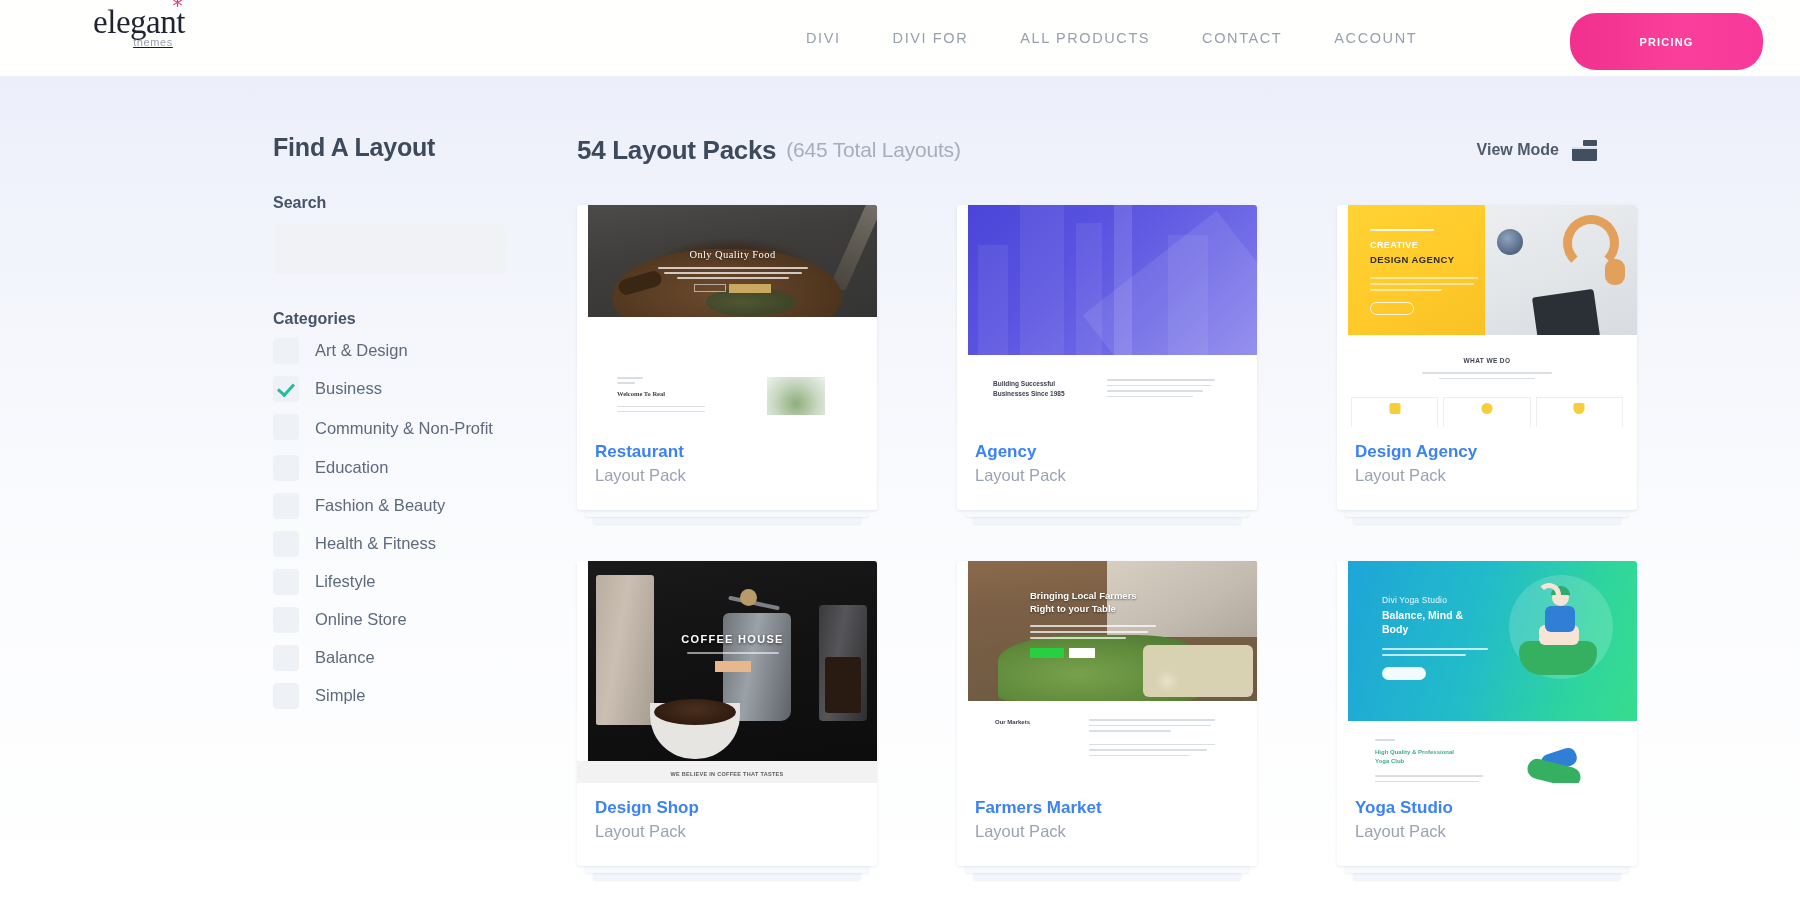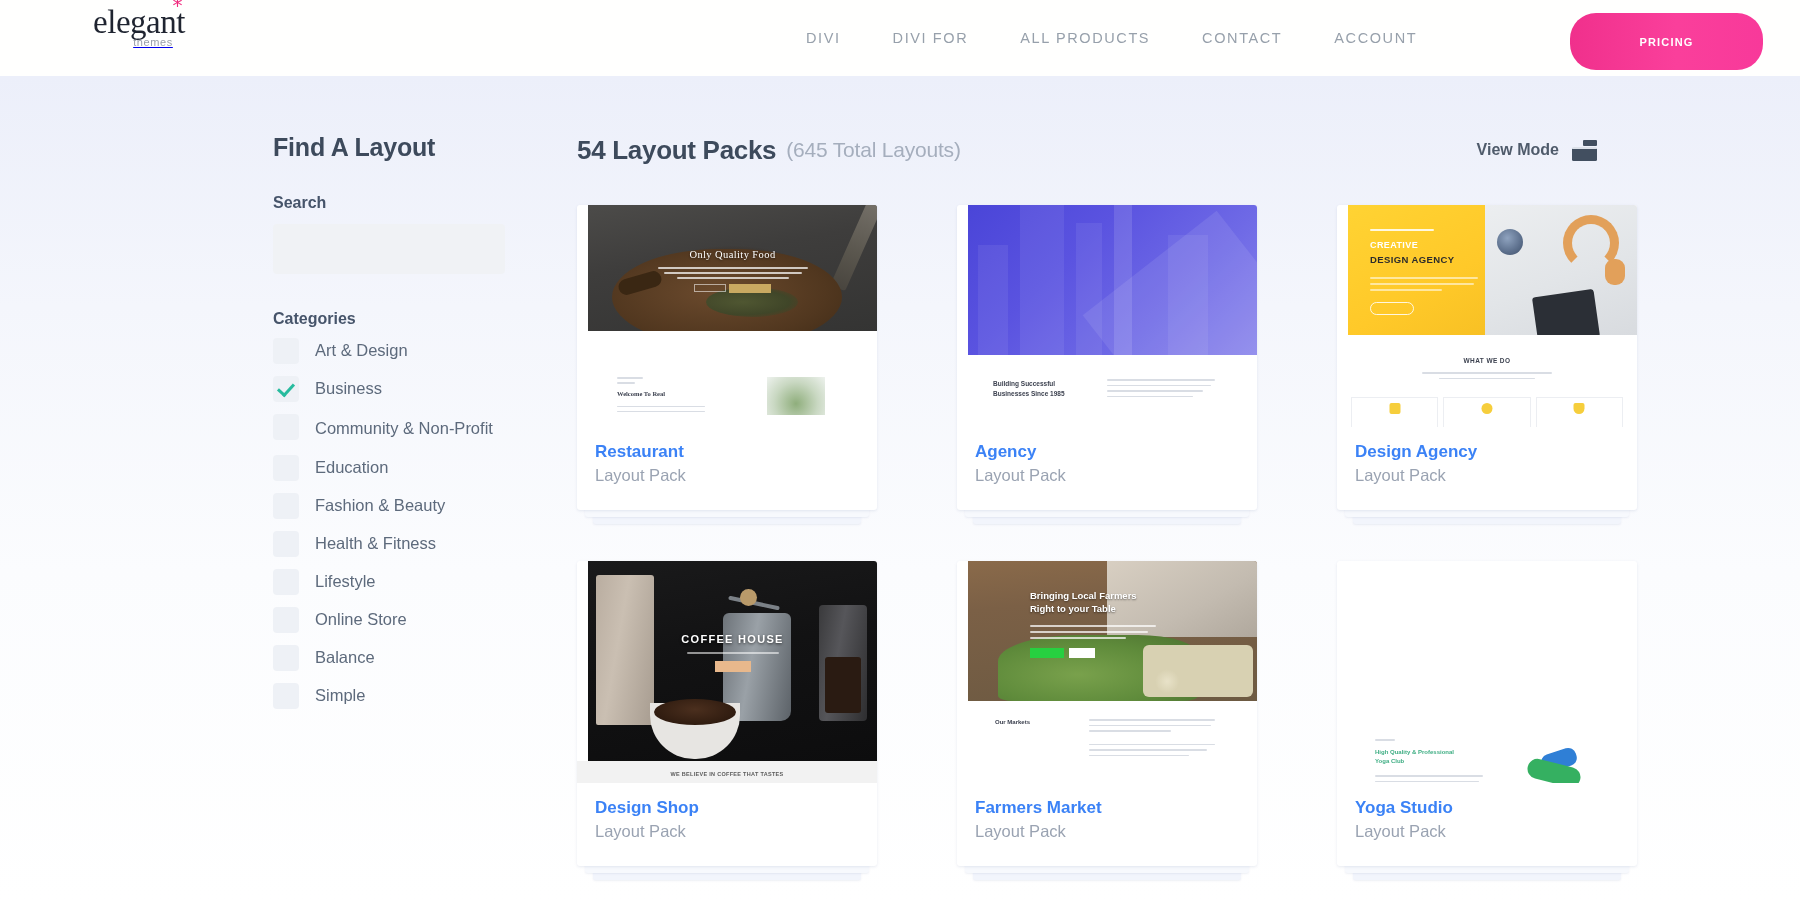--- a/index.html
+++ b/index.html
@@ -184,21 +184,21 @@
 
   
   .hero{position:absolute;left:11px;top:0;right:0;overflow:hidden;}
   .mini{position:absolute;left:0;right:0;background:#fff;}
   .ctr{position:absolute;left:50%;transform:translateX(-50%);text-align:center;}
   .bar{background:#d9dde4;border-radius:1px;}
   .tline{background:rgba(255,255,255,.72);border-radius:1px;}
 
   
   .t-rest .hero{
-    height:126px;
+    height:112px;
     background:
       radial-gradient(ellipse 120px 52px at 50% 62%, #4a3423 0%, #3a2a1c 46%, rgba(58,42,28,0) 72%),
       linear-gradient(170deg,#4c4b49 0%,#3e3d3c 40%,#343433 100%);
   }
   .t-rest .knife{
     position:absolute;right:12px;top:-8px;width:16px;height:95px;
     background:linear-gradient(180deg,#7a756d,#5d5950 58%,#4a463f);
     transform:rotate(24deg);border-radius:3px;opacity:.92;
   }
   .t-rest .board{
@@ -707,20 +707,37 @@
             <div class="pack-sub">Layout Pack</div>
           </div>
         </div>
       </div>
 
       <div class="pack">
         <div class="stack2"></div>
         <div class="stack1"></div>
         <div class="card">
           <div class="thumb t-yoga">
+            <div class="hero">
+              <span class="halo"></span>
+              <span class="ylegs"></span>
+                <span class="ybody"></span>
+                <span class="ytop"></span>
+              <span class="yhead"></span>
+                <span class="yhair"></span>
+                <span class="yarm"></span>
+              <div style="position:absolute;left:34px;top:34px;width:120px;">
+                <div class="title">Divi Yoga Studio</div>
+                <div class="title2" style="margin-top:3px;">Balance, Mind &amp;</div>
+                <div class="title2">Body</div>
+                <div class="tline" style="height:2px;width:106px;margin-top:12px;"></div>
+                <div class="tline" style="height:2px;width:84px;margin-top:4px;"></div>
+                <div class="pill" style="margin-top:11px;"></div>
+              </div>
+            </div>
             <div class="mini">
               <div style="position:absolute;left:38px;top:18px;width:110px;">
                 <div class="bar" style="height:2px;width:20px;margin-bottom:7px;"></div>
                 <div style="font-size:6px;color:#3fae84;font-weight:bold;line-height:9px;">High Quality &amp; Professional</div>
                 <div style="font-size:6px;color:#3fae84;font-weight:bold;line-height:9px;">Yoga Club</div>
                 <div class="bar" style="height:1.5px;width:108px;margin-top:9px;"></div>
                 <div class="bar" style="height:1.5px;width:104px;margin-top:4px;"></div>
 
               </div>
               <div class="gfig">

